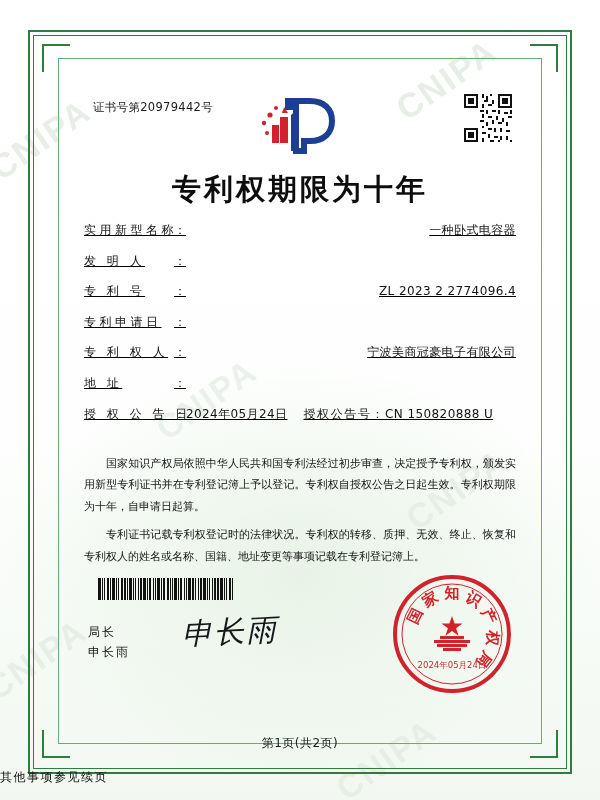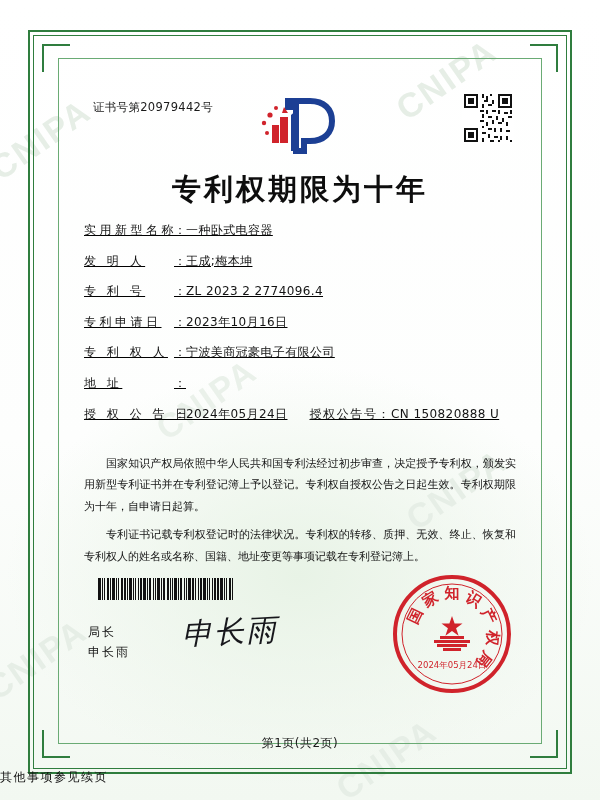--- a/index.html
+++ b/index.html
@@ -117,26 +117,27 @@
     letter-spacing: 3.5px;
     white-space: nowrap;
   }
   .f-colon {
     flex: 0 0 10px;
     letter-spacing: 0;
   }
   .f-value {
     flex: 1 1 auto;
     letter-spacing: 0.4px;
+    text-align: right;
   }
   .f-label2 {
     flex: 0 0 76px;
     letter-spacing: 1.6px;
     white-space: nowrap;
-    margin-left: 22px;
+    margin-left: 16px;
   }
   .f-value2 {
     flex: 0 0 auto;
     letter-spacing: 0.4px;
   }
 
   .paragraphs {
     position: absolute;
     left: 84px; right: 84px; top: 453px;
     font-size: 11px;
@@ -301,31 +302,29 @@
 
   <div class="fields">
     <div class="field-row">
       <span class="f-label">实用新型名称</span>
       <span class="f-colon">：</span>
       <span class="f-value">一种卧式电容器</span>
     </div>
     <div class="field-row">
       <span class="f-label">发 明 人</span>
       <span class="f-colon">：</span>
-      <span class="f-value">王成;梅本坤</span>
     </div>
     <div class="field-row">
       <span class="f-label">专 利 号</span>
       <span class="f-colon">：</span>
       <span class="f-value">ZL 2023 2 2774096.4</span>
     </div>
     <div class="field-row">
       <span class="f-label">专利申请日</span>
       <span class="f-colon">：</span>
-      <span class="f-value">2023年10月16日</span>
     </div>
     <div class="field-row">
       <span class="f-label">专 利 权 人</span>
       <span class="f-colon">：</span>
       <span class="f-value">宁波美商冠豪电子有限公司</span>
     </div>
     <div class="field-row">
       <span class="f-label">地 址</span>
       <span class="f-colon">：</span>
     </div>

